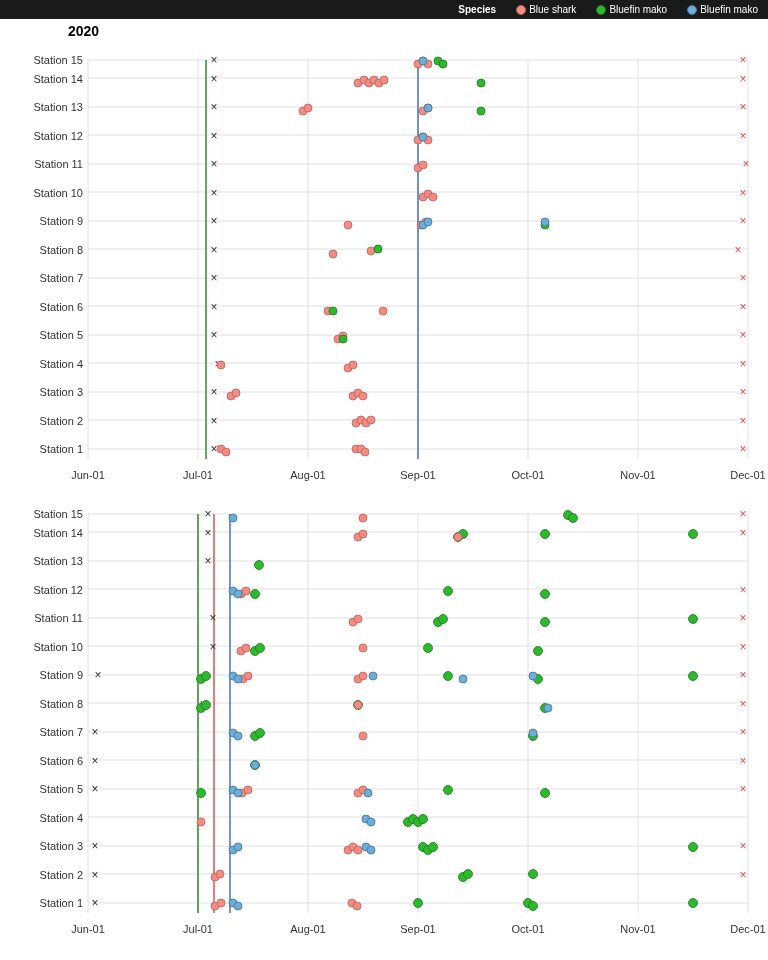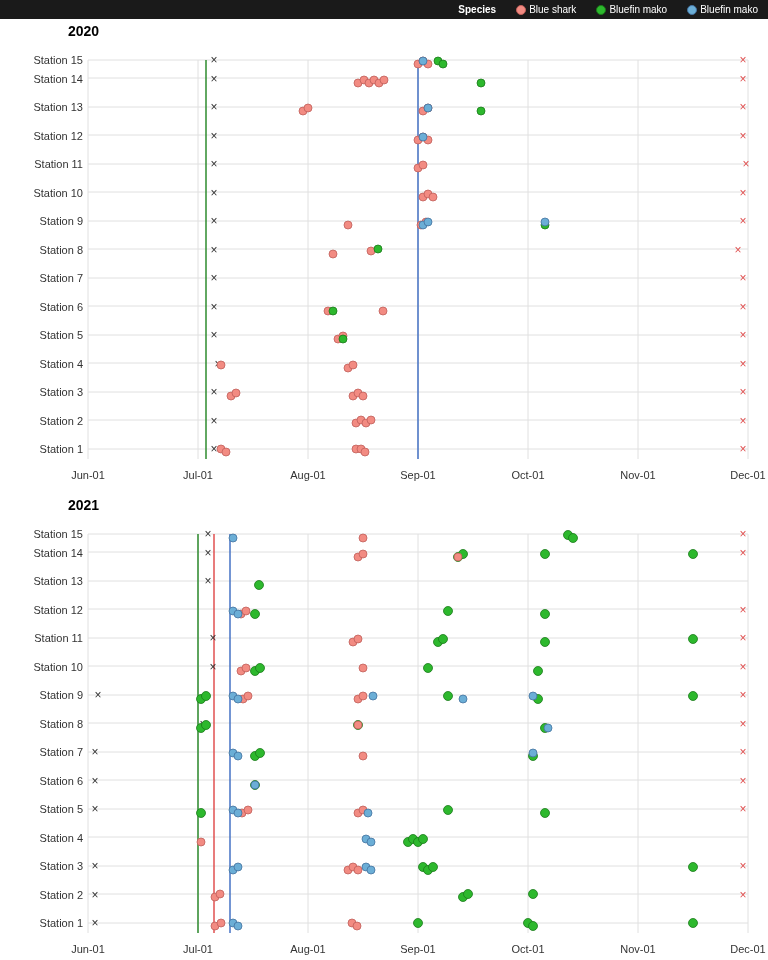--- a/index.html
+++ b/index.html
@@ -268,21 +268,20 @@
 
       <circle cx="415" cy="22" r="4"></circle>
 
       <circle cx="415" cy="186" r="4"></circle>
       <circle cx="420" cy="183" r="4"></circle>
     </g>
   </svg>
 </div>
 
 <div class="chart-container">
-  <div class="chart-title">2021</div>
   <svg width="768" height="460">
 
     <g>
       <text class="y-label" x="75" y="414">Station 1</text>
       <text class="y-label" x="75" y="386">Station 2</text>
       <text class="y-label" x="75" y="357">Station 3</text>
       <text class="y-label" x="75" y="329">Station 4</text>
       <text class="y-label" x="75" y="300">Station 5</text>
       <text class="y-label" x="75" y="272">Station 6</text>
       <text class="y-label" x="75" y="243">Station 7</text>

